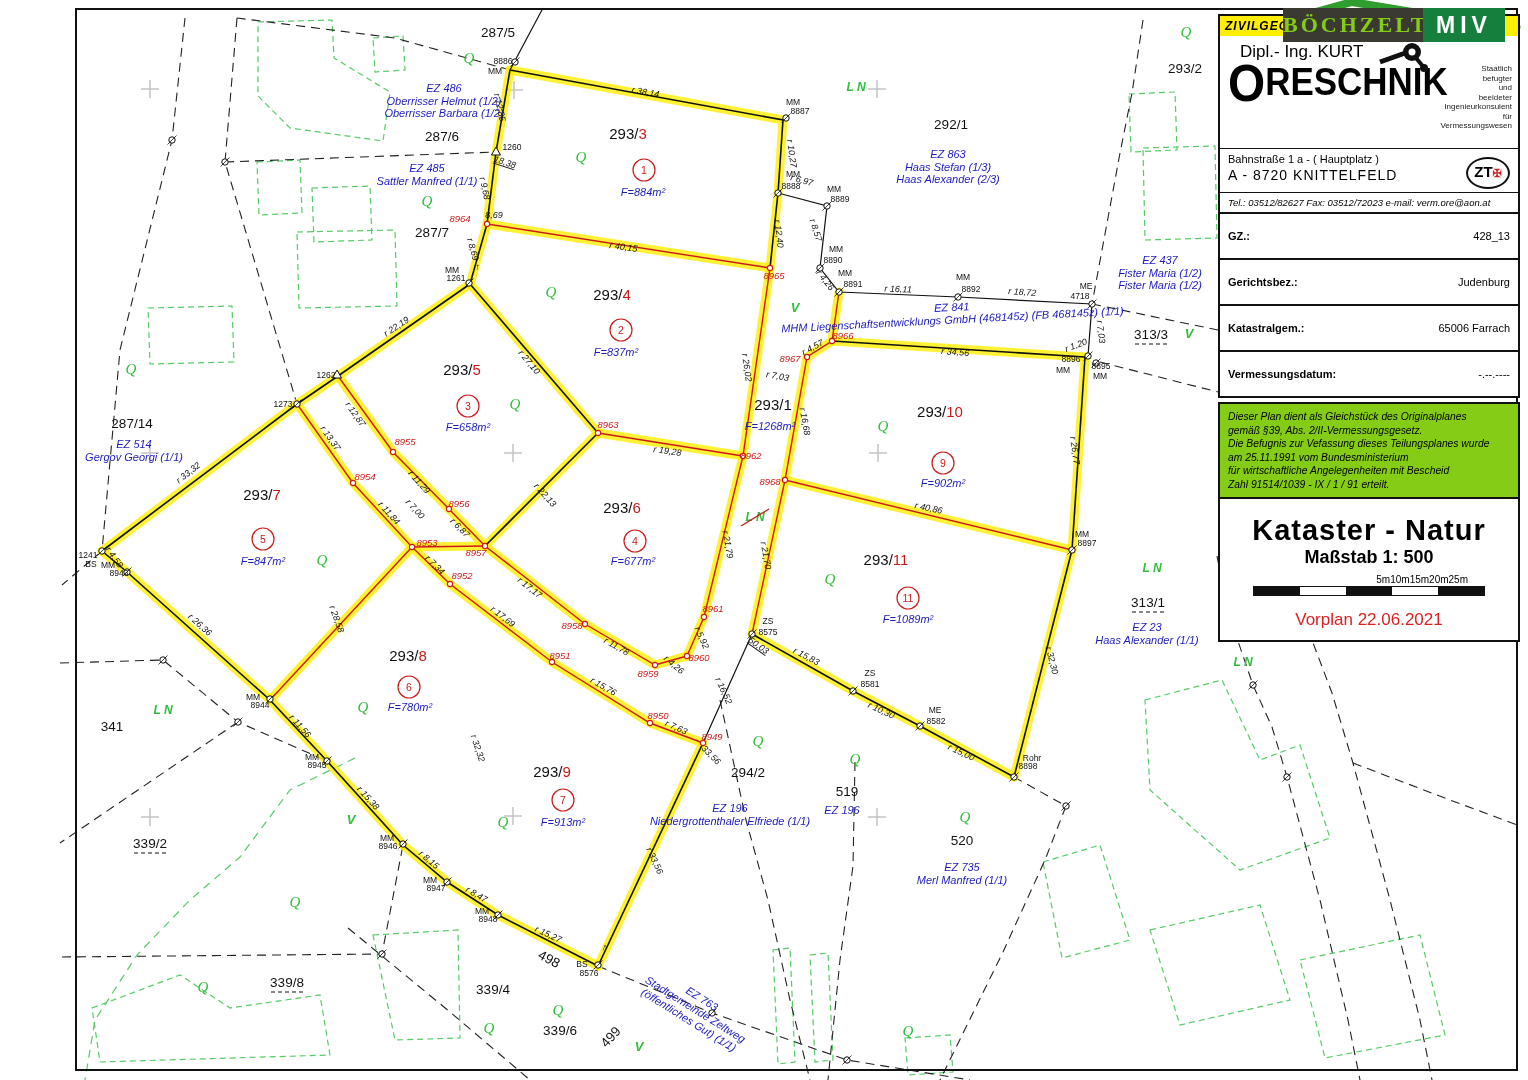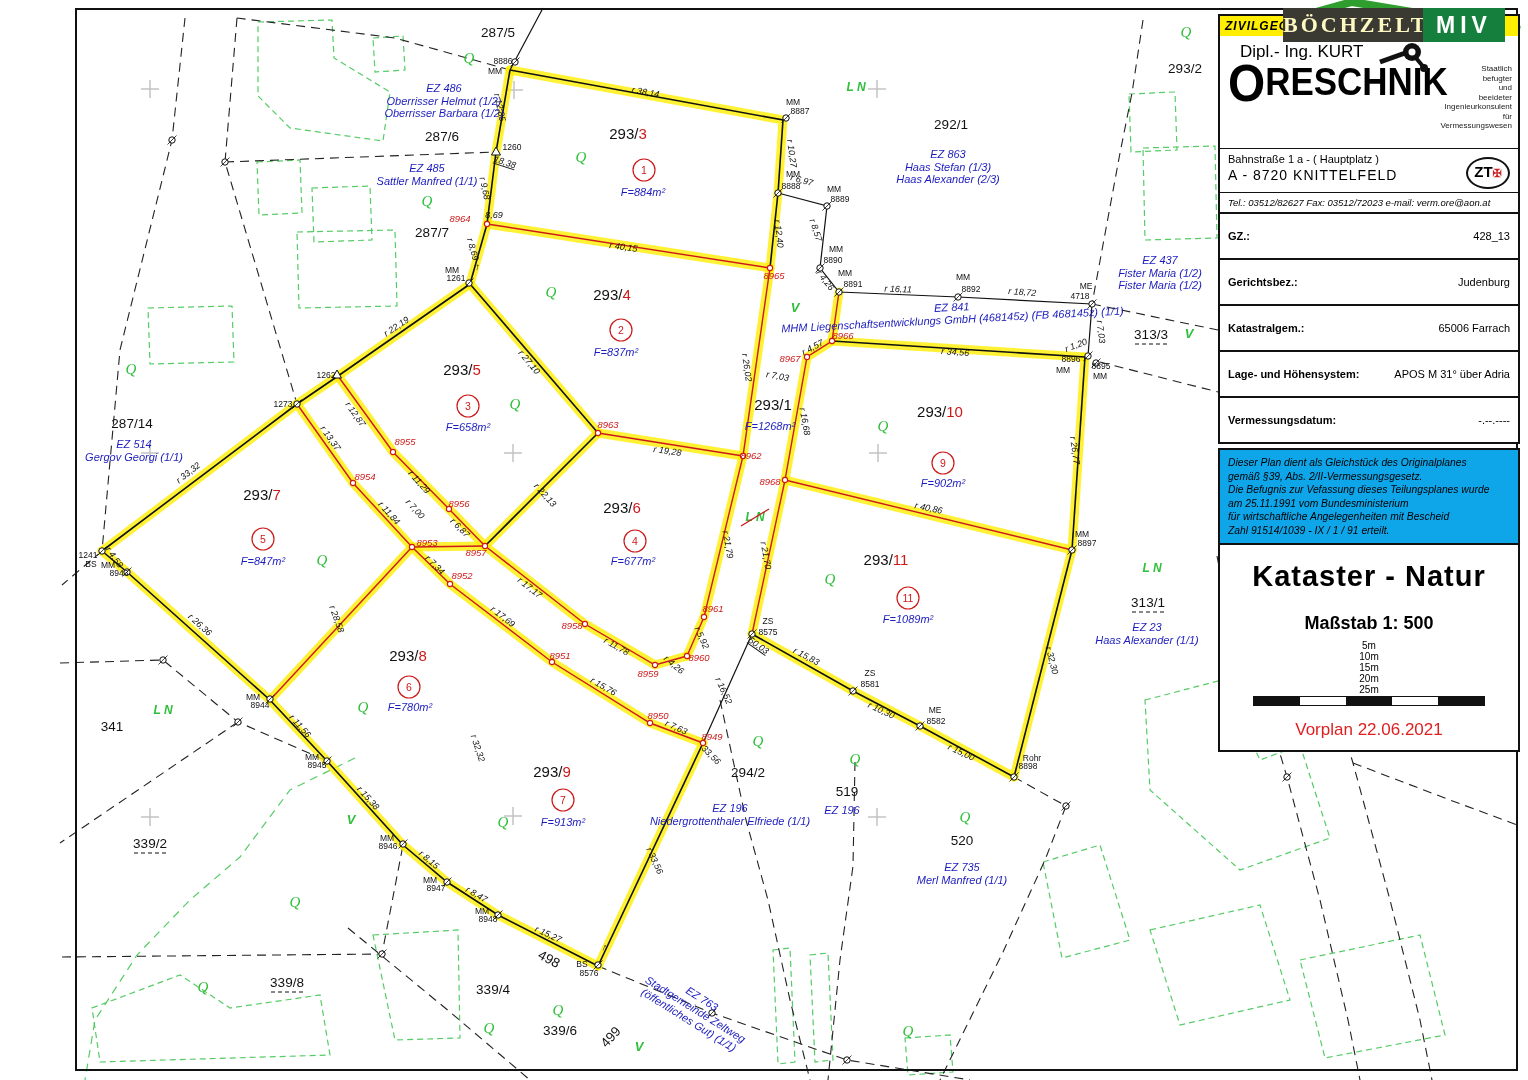--- a/index.html
+++ b/index.html
@@ -4,21 +4,21 @@
 <style>
   html,body{margin:0;padding:0;background:#fff;font-family:"Liberation Sans",sans-serif;}
   #stage{position:relative;width:1528px;height:1080px;background:#fff;overflow:hidden;}
   #plan{position:absolute;left:0;top:0;}
   #frame{position:absolute;left:75px;top:8px;width:1443px;height:1063px;border:2px solid #111;box-sizing:border-box;pointer-events:none;}
   
   #titleblock{position:absolute;left:1218px;top:14px;width:302px;font-family:"Liberation Sans",sans-serif;}
   .tb-box{background:#fff;border:2px solid #111;box-sizing:border-box;margin-bottom:3px;}
   .banner{position:relative;height:20px;background:#ffee00;overflow:visible;}
   .banner-text{font-size:12px;font-weight:bold;font-style:italic;padding:3px 0 0 5px;letter-spacing:1px;}
-  .brandbox{position:absolute;left:63px;top:-8px;width:140px;height:34px;background:#3a3a33;color:#fef9c3;
+  .brandbox{position:absolute;left:63px;top:-8px;width:140px;height:34px;background:#3a3a33;color:#84cc16;
     font-family:"Liberation Serif",serif;font-size:17px;letter-spacing:3px;text-align:center;line-height:34px;z-index:3;}
   .brandbox b{font-size:22px;}
   .mivbox{position:absolute;left:203px;top:-8px;width:82px;height:34px;background:#15803d;color:#fff;
     font-size:23px;font-weight:bold;letter-spacing:5px;text-align:center;line-height:34px;z-index:3;}
   .logo-sec{position:relative;border-bottom:1.5px solid #111;padding:6px 6px 4px 8px;height:102px;}
   .eng-prefix{font-size:17px;margin-left:12px;}
   .eng-name{font-size:38px;font-weight:bold;letter-spacing:0px;transform:scaleX(.92);transform-origin:left;
     font-family:"Liberation Sans",sans-serif;line-height:40px;}
   .eng-name .bigO{font-size:52px;vertical-align:-6px;}
   .creds{position:absolute;right:6px;top:28px;text-align:right;font-size:8px;line-height:9.5px;color:#222;width:90px;}
@@ -26,25 +26,25 @@
   .addr-sec{position:relative;border-bottom:1.5px solid #111;padding:4px 8px 9px 8px;}
   .addr1{font-size:11px;}
   .addr2{font-size:14px;letter-spacing:1px;margin-top:2px;}
   .zt-emblem{position:absolute;right:8px;top:8px;width:40px;height:28px;border:2px solid #111;border-radius:50%;
     text-align:center;font-weight:bold;font-size:15px;line-height:26px;background:#fff;}
   .zt-emblem .eagle{color:#c22;font-size:11px;}
   .contact{font-size:9.5px;font-style:italic;padding:4px 8px;}
   .tb-row{display:flex;justify-content:space-between;border:2px solid #111;background:#fff;
     padding:16px 8px;font-size:11px;margin-top:-2px;}
   .tb-row .lab{font-weight:bold;}
-  .legal{border:2px solid #111;background:#0ea5e9;margin-top:4px;padding:6px 8px;font-size:10.3px;font-style:italic;line-height:13.5px;}
+  .legal{border:2px solid #111;background:#84cc16;margin-top:4px;padding:6px 8px;font-size:10.3px;font-style:italic;line-height:13.5px;}
   .kataster{border:2px solid #111;border-top:none;background:#fff;padding:15px 8px 10px 8px;text-align:center;}
   .kat-title{font-size:29px;font-weight:bold;letter-spacing:1px;}
-  .kat-scale{font-size:18px;font-weight:bold;margin-top:20px;}
-  .ticks{display:flex;justify-content:flex-end;width:198px;margin:6px auto 0 auto;font-size:10px;flex-direction:column;}
+  .kat-scale{font-size:18px;font-weight:bold;margin-top:0;}
+  .ticks{display:flex;justify-content:flex-end;width:198px;margin:6px auto 0 auto;font-size:10px;}
   .sbar{display:flex;width:230px;height:8px;margin:1px auto 0 auto;border:1px solid #111;}
   .sbar div{flex:1;}
   .sb-b{background:#111;} .sb-w{background:#fff;}
   .vorplan{color:#e02020;font-size:17px;margin-top:14px;}
 </style>
 </head>
 <body>
 
 <div id="stage">
   <svg id="plan" width="1528" height="1080" viewBox="0 0 1528 1080">
@@ -557,24 +557,20 @@
       </div>
     <div class="tb-row">
         <span class="lab">Gerichtsbez.:</span>
         <span>Judenburg</span>
       </div>
     <div class="tb-row">
         <span class="lab">Katastralgem.:</span>
         <span>65006 Farrach</span>
       </div>
     <div class="tb-row">
-        <span class="lab">Lage- und Höhensystem:</span>
-        <span>APOS M 31° über Adria</span>
-      </div>
-    <div class="tb-row">
         <span class="lab">Vermessungsdatum:</span>
         <span>-.--.----</span>
       </div>
 
     <div class="legal">
       <div>Dieser Plan dient als Gleichstück des Originalplanes</div>
       <div>gemäß §39, Abs. 2/II-Vermessungsgesetz.</div>
       <div>Die Befugnis zur Vefassung dieses Teilungsplanes wurde</div>
       <div>am 25.11.1991 vom Bundesministerium</div>
       <div>für wirtschaftliche Angelegenheiten mit Bescheid</div>

